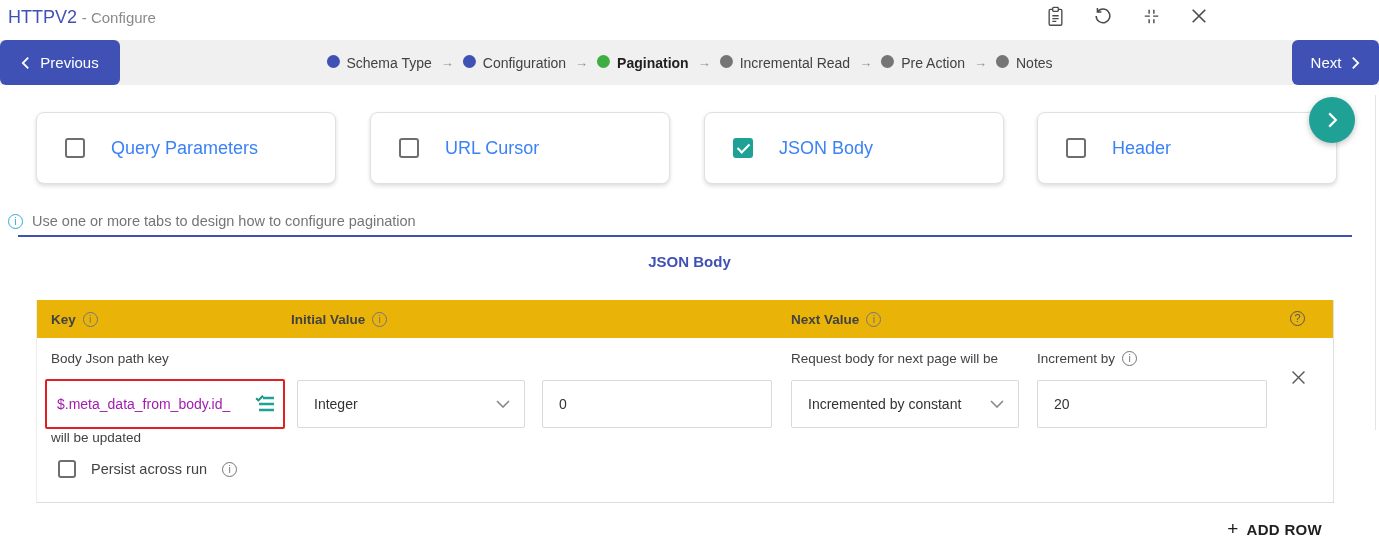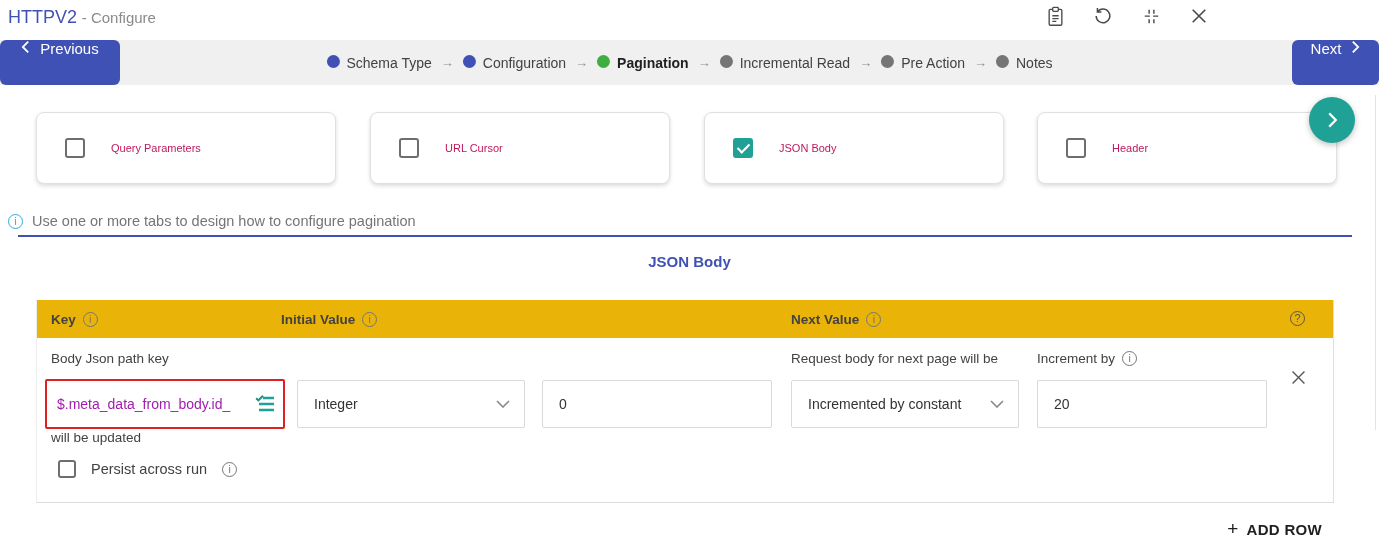--- a/index.html
+++ b/index.html
@@ -10,39 +10,39 @@
   .titlebar { position:absolute; top:0; left:0; width:1222px; height:38px; background:#fff; }
   .title { position:absolute; left:8px; top:7px; font-size:17px; white-space:nowrap; }
   .title-primary { color:#3F51B5; font-size:18px; }
   .title-secondary { color:#8a8a8a; font-size:15px; }
   .title-icons { position:absolute; right:12px; top:5px; display:flex; gap:26px; align-items:center; }
   .title-icons .tbtn { width:22px; height:22px; display:flex; align-items:center; justify-content:center; cursor:pointer; }
 
   
   .toolbar { position:absolute; top:40px; left:0; width:1379px; height:45px; background:#F0F0F0; }
   .nav-btn { position:absolute; top:0; height:45px; background:#3F51B5; color:#fff; border:none;
-    border-radius:6px; font-size:15px; font-family:inherit; display:flex; 
+    border-radius:6px; font-size:15px; font-family:inherit; display:flex; align-items:center;
     justify-content:center; gap:10px; cursor:pointer; }
   .nav-prev { left:0; width:120px; }
   .nav-next { right:0; width:87px; }
   .stepper { position:absolute; left:50%; top:50%; transform:translate(-50%,-50%);
     display:flex; align-items:center; white-space:nowrap; font-size:14px; color:#424242; }
   .step { display:inline-flex; gap:7px; }
   .dot { width:13px; height:13px; border-radius:50%; flex:none; }
   .step.done .dot { background:#3F51B5; }
   .step.current .dot { background:#3FAE42; }
   .step.pending .dot { background:#757575; }
   .step.current .step-label { font-weight:bold; color:#212121; }
   .step-arrow { color:#8E8E8E; margin:0 9px; font-size:13px; }
 
   
   .tab-card { position:absolute; top:112px; width:300px; height:72px; background:#fff;
     border:1px solid #E0E0E0; border-radius:8px; box-shadow:0 2px 4px rgba(0,0,0,.14);
     display:flex; align-items:center; padding-left:28px; gap:26px; cursor:pointer; }
-  .tab-label { font-size:11px; color:#be185d; }
+  .tab-label { font-size:18px; color:#3b82f6; }
   .checkbox { width:20px; height:20px; border:2px solid #6E6E6E; border-radius:3px;
     background:#fff; position:relative; flex:none; cursor:pointer; }
   .checkbox.checked { background:#1FA295; border-color:#1FA295; }
   .checkbox.checked::after { content:""; position:absolute; left:5px; top:1px; width:5px;
     height:10px; border:solid #fff; border-width:0 2.5px 2.5px 0; transform:rotate(45deg); }
   .fab { position:absolute; left:1309px; top:97px; width:46px; height:46px; border-radius:50%;
     background:#1FA295; box-shadow:0 2px 6px rgba(0,0,0,.25); display:flex; align-items:center;
     justify-content:center; cursor:pointer; border:none; }
   .card-sliver { position:absolute; left:1375px; top:95px; width:1px; height:335px; background:#E3E3E3; }
 
@@ -59,21 +59,21 @@
   .section-title { position:absolute; left:0; top:253px; width:1379px; text-align:center;
     font-size:15px; font-weight:bold; color:#3F51B5; }
 
   
   .ptable { position:absolute; left:36px; top:300px; width:1298px; height:203px;
     border-left:1px solid #EDEDED; border-right:1px solid #E0E0E0; border-bottom:1px solid #DCDCDC; background:#fff; }
   .thead { position:absolute; left:0; top:0; width:100%; height:38px; background:#eab308; }
   .th { position:absolute; top:0; height:38px; display:flex; align-items:center; gap:7px;
     font-size:13.5px; font-weight:bold; color:#424242; }
   .th .circle-icon, .flabel .circle-icon { color:#757575; }
-  .th-key { left:14px; } .th-initial { left:244px; } .th-next { left:754px; }
+  .th-key { left:14px; } .th-initial { left:254px; } .th-next { left:754px; }
   .th-help { position:absolute; right:28px; top:11px; color:#555; cursor:pointer; }
   .flabel { position:absolute; font-size:13.5px; color:#424242; display:flex; align-items:center; gap:7px; }
 
   .field { position:absolute; height:48px; border:1px solid #D9D9D9; border-radius:2px;
     background:#fff; display:flex; align-items:center; font-size:14px; color:#333; }
   .field input { border:none; outline:none; width:100%; height:100%; padding-left:16px;
     font-size:14px; font-family:inherit; color:#333; background:transparent; }
   .select { padding-left:16px; justify-content:space-between; cursor:pointer; }
   .select .chev { margin-right:14px; display:flex; }
 

